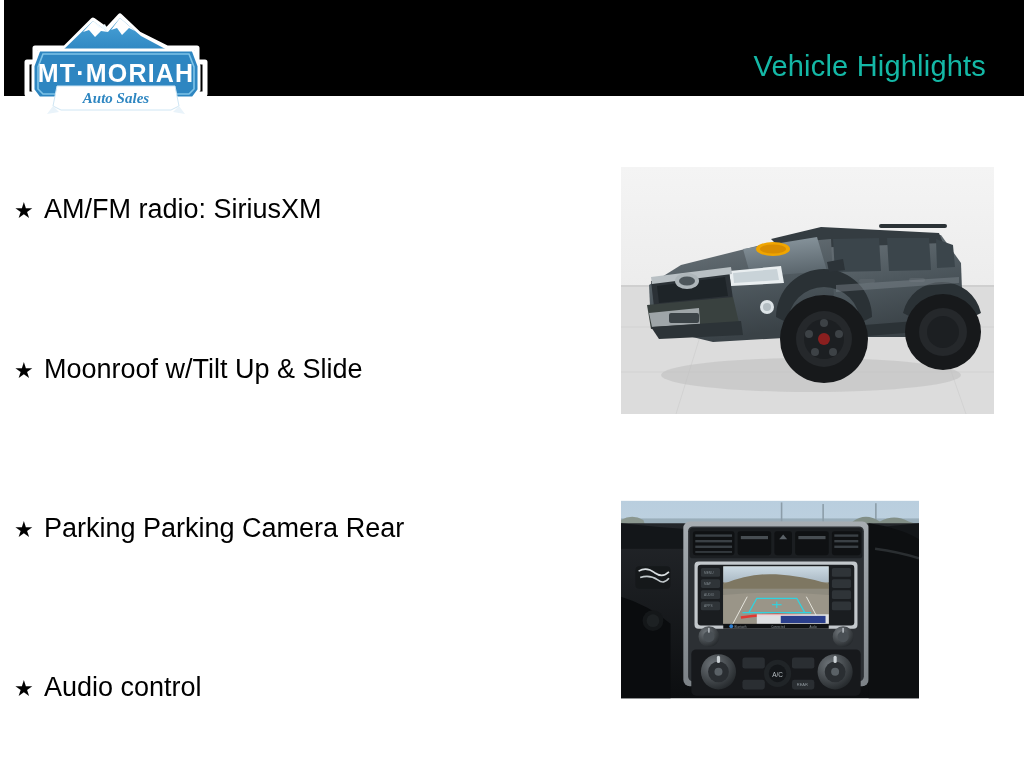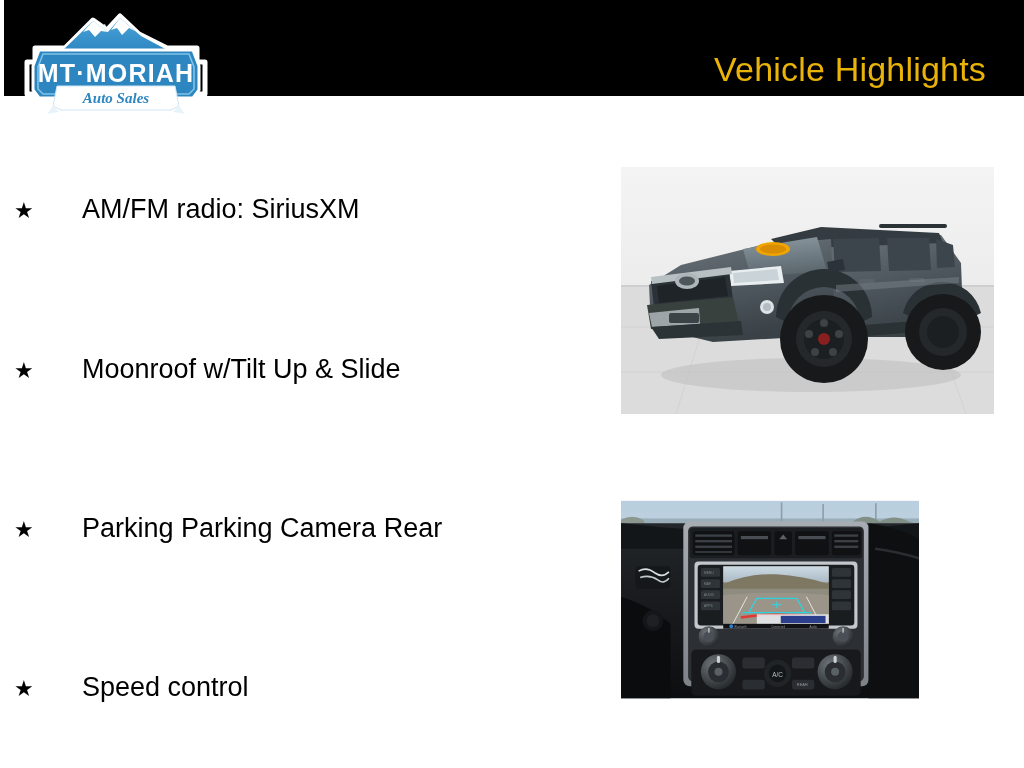--- a/index.html
+++ b/index.html
@@ -27,22 +27,22 @@
     width: 1024px;
     height: 96px;
     background: #000000;
     padding-left: 8px;
   }
 
   .header-title {
     position: absolute;
     right: 42px;
     top: 50px;
-    font-size: 34px;
-    color: #eab308;
+    font-size: 29px;
+    color: #14b8a6;
     font-weight: 400;
     letter-spacing: 0.2px;
     white-space: nowrap;
   }
 
   
   .logo {
     position: absolute;
     left: 17px;
     top: 6px;
@@ -74,21 +74,20 @@
     color: #000000;
     width: 30px;
     flex: 0 0 30px;
   }
 
   .bullet-text {
     font-size: 27px;
     line-height: 1;
     color: #000000;
     font-weight: 400;
-    margin-left: 38px;
   }
 
   .b0 { top: 68px; }
   .b1 { top: 228px; }
   .b2 { top: 387px; }
   .b3 { top: 546px; }
 
   
   .photo {
     position: absolute;
@@ -173,21 +172,21 @@
       <span class="bullet-text">Moonroof w/Tilt Up &amp; Slide</span>
     </div>
 
     <div class="bullet-item b2">
       <span class="bullet-star">★</span>
       <span class="bullet-text">Parking Parking Camera Rear</span>
     </div>
 
     <div class="bullet-item b3">
       <span class="bullet-star">★</span>
-      <span class="bullet-text">Speed control</span>
+      <span class="bullet-text">Audio control</span>
     </div>
 
   </div>
 
   <div class="photo photo-exterior">
     <svg viewBox="0 0 373 247" xmlns="http://www.w3.org/2000/svg">
       <defs>
         <linearGradient id="bgWall" x1="0" y1="0" x2="0" y2="1">
           <stop offset="0%" stop-color="#f4f4f4"></stop>
           <stop offset="100%" stop-color="#e4e4e4"></stop>

